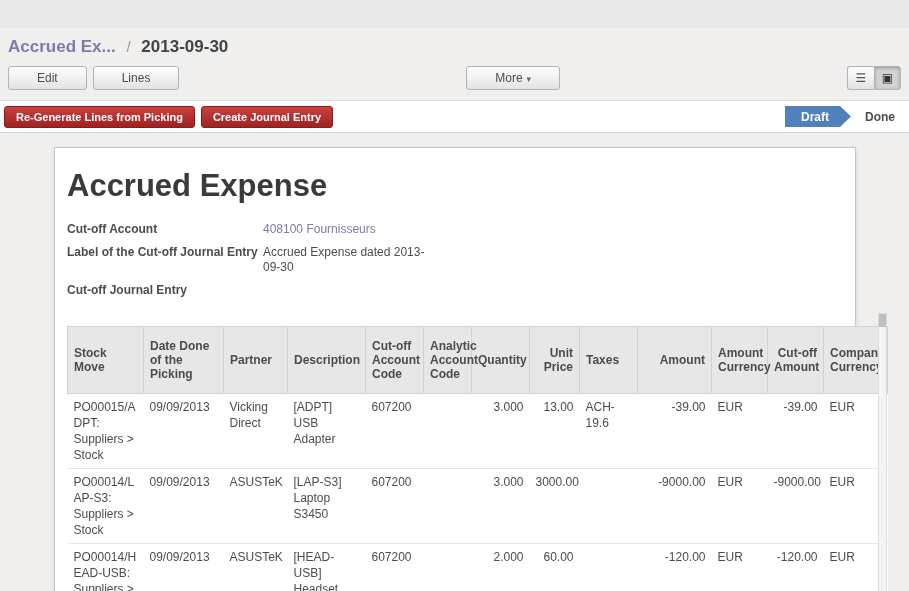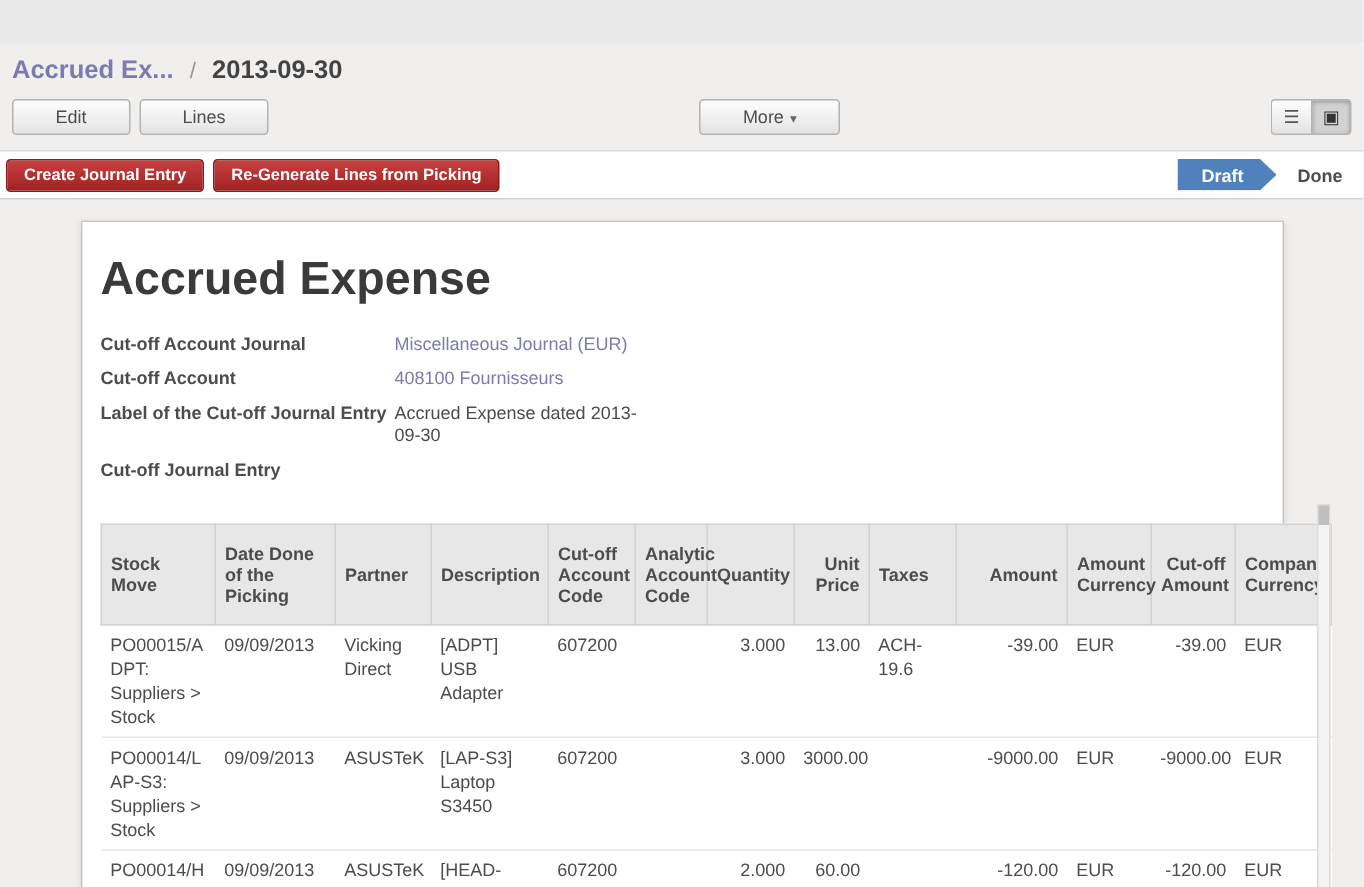--- a/index.html
+++ b/index.html
@@ -89,38 +89,34 @@
     <div class="spacer"></div>
     <button class="btn"><span>More</span><span class="caret">▾</span></button>
     <div class="spacer"></div>
     <div class="switcher">
       <button class="switch-btn"><span>☰</span></button>
       <button class="switch-btn active"><span>▣</span></button>
     </div>
   </div>
 
   <div class="action-bar">
+    <button class="btn-red">Re-Generate Lines from Picking</button>
     <button class="btn-red">Create Journal Entry</button>
-    <button class="btn-red">Re-Generate Lines from Picking</button>
     <div class="statusbar">
       <span class="state active">Draft</span>
       <span class="state">Done</span>
     </div>
   </div>
 
   <div class="content">
     <div class="sheet">
       <h1 class="sheet-title">Accrued Expense</h1>
 
       <div class="field-cols">
         <div class="fgroup right">
-          <div class="frow">
-            <label>Cut-off Account Journal</label>
-            <div class="fval link">Miscellaneous Journal (EUR)</div>
-          </div>
           <div class="frow">
             <label>Cut-off Account</label>
             <div class="fval link">408100 Fournisseurs</div>
           </div>
           <div class="frow">
             <label>Label of the Cut-off Journal Entry</label>
             <div class="fval">Accrued Expense dated 2013-09-30</div>
           </div>
           <div class="frow">
             <label>Cut-off Journal Entry</label>

